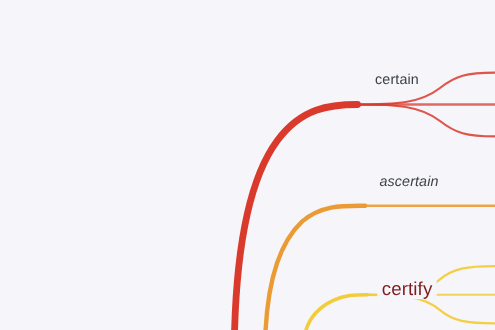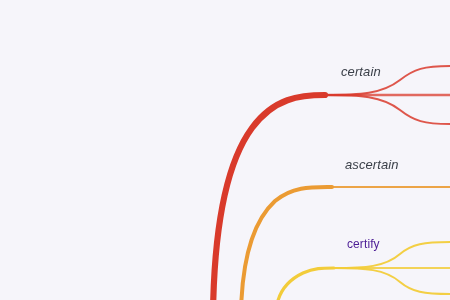--- a/index.html
+++ b/index.html
@@ -66,19 +66,19 @@
     </g>
 
     <g>
       <path class="branch-path" stroke="#f2cc3a" stroke-width="3.2" d="M 276 312 C 277 296, 284 282, 303 273 C 314 268, 322 268, 334 268"></path>
       <path class="branch-path" stroke="#f2cc3a" stroke-width="2.0" opacity="0.95" d="M 334 268 C 365 268, 385 267, 400 254 C 412 244, 424 242, 450 242"></path>
       <path class="branch-path" stroke="#f2cc3a" stroke-width="1.8" opacity="0.85" d="M 334 268 L 450 268"></path>
       <path class="branch-path" stroke="#f2cc3a" stroke-width="2.0" opacity="0.95" d="M 334 268 C 365 268, 385 269, 400 282 C 412 292, 424 294, 450 294"></path>
     </g>
   </svg>
 
-  <div class="node-label" style="left: 337px; top: 64px; color: rgb(59, 64, 73); font-size: 13px; background: rgb(246, 245, 250); font-style: italic;">certain</div>
+  <div class="node-label" style="left: 337px; top: 64px; color: rgb(59, 64, 73); font-size: 13px; background: rgb(246, 245, 250);">certain</div>
 
   <div class="node-label" style="left: 341px; top: 157px; color: rgb(59, 64, 73); font-size: 13px; background: rgb(246, 245, 250); font-style: italic;">ascertain</div>
 
-  <div class="node-label" style="left: 343px; top: 237px; color: #4c1d95; font-size: 12px; background: rgb(246, 245, 250);">certify</div>
+  <div class="node-label" style="left: 343px; top: 253px; color: #7f1d1d; font-size: 17px; background: rgb(246, 245, 250);">certify</div>
 
 </div>
 
 </body></html>

